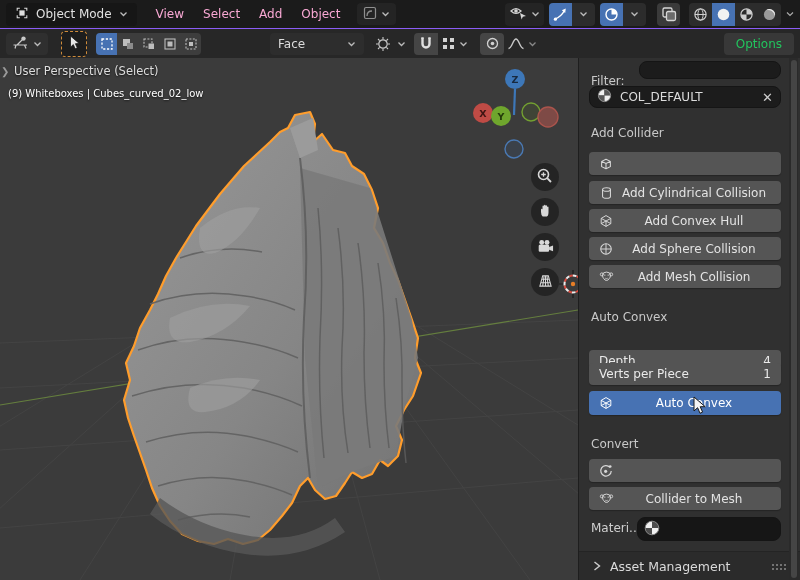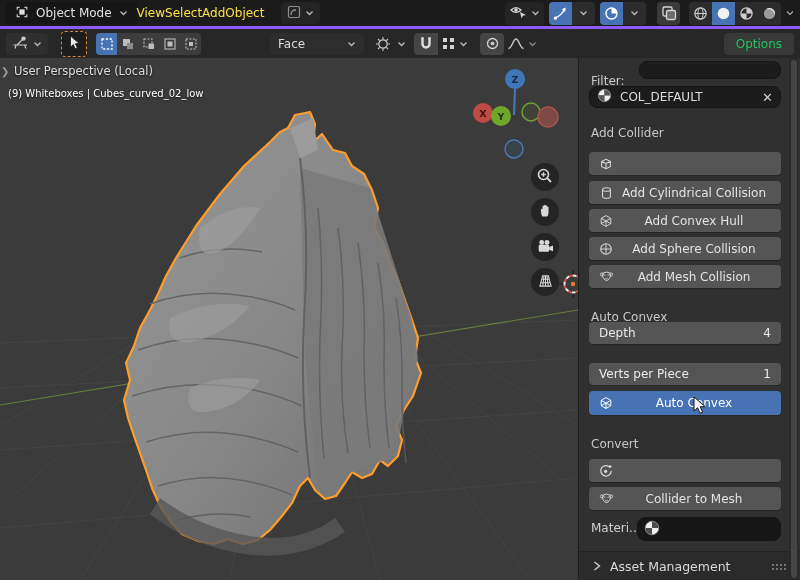--- a/index.html
+++ b/index.html
@@ -1,22 +1,22 @@
 <!DOCTYPE html>
 <html><head>
 <meta charset="utf-8">
 <style>
   * { box-sizing: border-box; margin: 0; padding: 0; }
   html,body { width:800px; height:580px; overflow:hidden; }
   body { font-family:"DejaVu Sans","Liberation Sans",sans-serif; background:#1c1c1c; position:relative; font-size:12px; color:#d6d6d6; }
 
   
-  .topbar { position:absolute; top:0; left:0; width:800px; height:29px; background:#1b1b1b; display:flex; align-items:center; padding:0 6px; border-bottom:3px solid #8b5cf6; }
+  .topbar { position:absolute; top:0; left:0; width:800px; height:29px; background:#1b1b1b; display:flex; align-items:center; padding:0 6px; border-bottom:1px solid #8b5cf6; }
   .mode-btn { display:inline-flex; align-items:center; gap:7px; background:#161616; border-radius:4px; height:23px; padding:0 9px; color:#e0e0e0; }
-  .menu { color:#fde047; cursor:default; }
+  .menu { margin-left:19px; color:#f9a8d4; cursor:default; }
   .mini-drop { display:inline-flex; align-items:center; gap:4px; margin-left:17px; background:#242424; border-radius:4px; height:22px; padding:0 6px; }
   .tb-right { margin-left:auto; display:flex; align-items:center; gap:5px; }
   .icon-drop { display:inline-flex; align-items:center; background:#242424; border-radius:4px; height:23px; padding:0 4px; gap:3px; }
   .seg { display:inline-flex; align-items:center; justify-content:center; height:23px; width:23px; background:#2c2c2c; }
   .seg.blue { background:#4772b3; }
   .seg.first { border-radius:4px 0 0 4px; }
   .seg.last { border-radius:0 4px 4px 0; }
   .chev svg { display:block; }
 
   
@@ -346,21 +346,21 @@
 
     <g transform="translate(573,226)">
       <path d="M-14 0 H-9 M9 0 H14 M0 -14 V-9 M0 9 V14" stroke="#1c1c1c" stroke-width="1.2"></path>
       <circle r="8.5" fill="none" stroke="#d84b3f" stroke-width="2" stroke-dasharray="3.6 3.6"></circle>
       <circle r="8.5" fill="none" stroke="#ececec" stroke-width="2" stroke-dasharray="3.6 3.6" stroke-dashoffset="3.6"></circle>
       <circle r="2.2" fill="#e77e27"></circle>
     </g>
   </svg>
 
   <span class="vp-collapse">❯</span>
-  <div class="vp-text1">User Perspective (Local)</div>
+  <div class="vp-text1">User Perspective (Select)</div>
   <div class="vp-text2">(9) Whiteboxes | Cubes_curved_02_low</div>
 
   <svg class="gizmo" width="92" height="95">
     <line x1="47" y1="21" x2="46" y2="47" stroke="#3d77b8" stroke-width="2.2"></line>
     <circle cx="47" cy="11" r="10" fill="#3d77b8"></circle>
     <text x="47" y="14.5" text-anchor="middle" font-size="9.5" font-weight="bold" fill="#17293f">Z</text>
     <circle cx="15" cy="45" r="10" fill="#bf4b45"></circle>
     <text x="15" y="48.5" text-anchor="middle" font-size="9.5" font-weight="bold" fill="#3d1412">X</text>
     <circle cx="33" cy="48" r="10" fill="#6fa62d"></circle>
     <text x="33" y="51.5" text-anchor="middle" font-size="9.5" font-weight="bold" fill="#233a0a">Y</text>
@@ -461,21 +461,21 @@
           <circle cx="6.6" cy="5.4" r="0.8" fill="#d8d8d8"></circle>
           <circle cx="10.4" cy="5.4" r="0.8" fill="#d8d8d8"></circle>
           <path d="M7.2 9 Q8.5 10 9.8 9" fill="none" stroke="#d8d8d8" stroke-width="1"></path>
         </svg>
       </span>
     <span class="bl">Add Mesh Collision</span>
   </div>
 
   <span class="p-abs p-label" style="top:252px; left:12px; width:auto;">Auto Convex</span>
 
-  <div class="p-abs slider" style="top:264px;justify-content:flex-end;">
+  <div class="p-abs slider" style="top:292px;justify-content:flex-end;">
     <span>Depth</span>
     <span class="val">4</span>
   </div>
   <div class="p-abs slider" style="top:305px;">
     <span>Verts per Piece</span>
     <span class="val">1</span>
   </div>
   <div class="p-abs p-btn blue" style="top:333px; height:24px;">
     <span class="ic">
         <svg width="14" height="14" viewBox="0 0 16 16">

